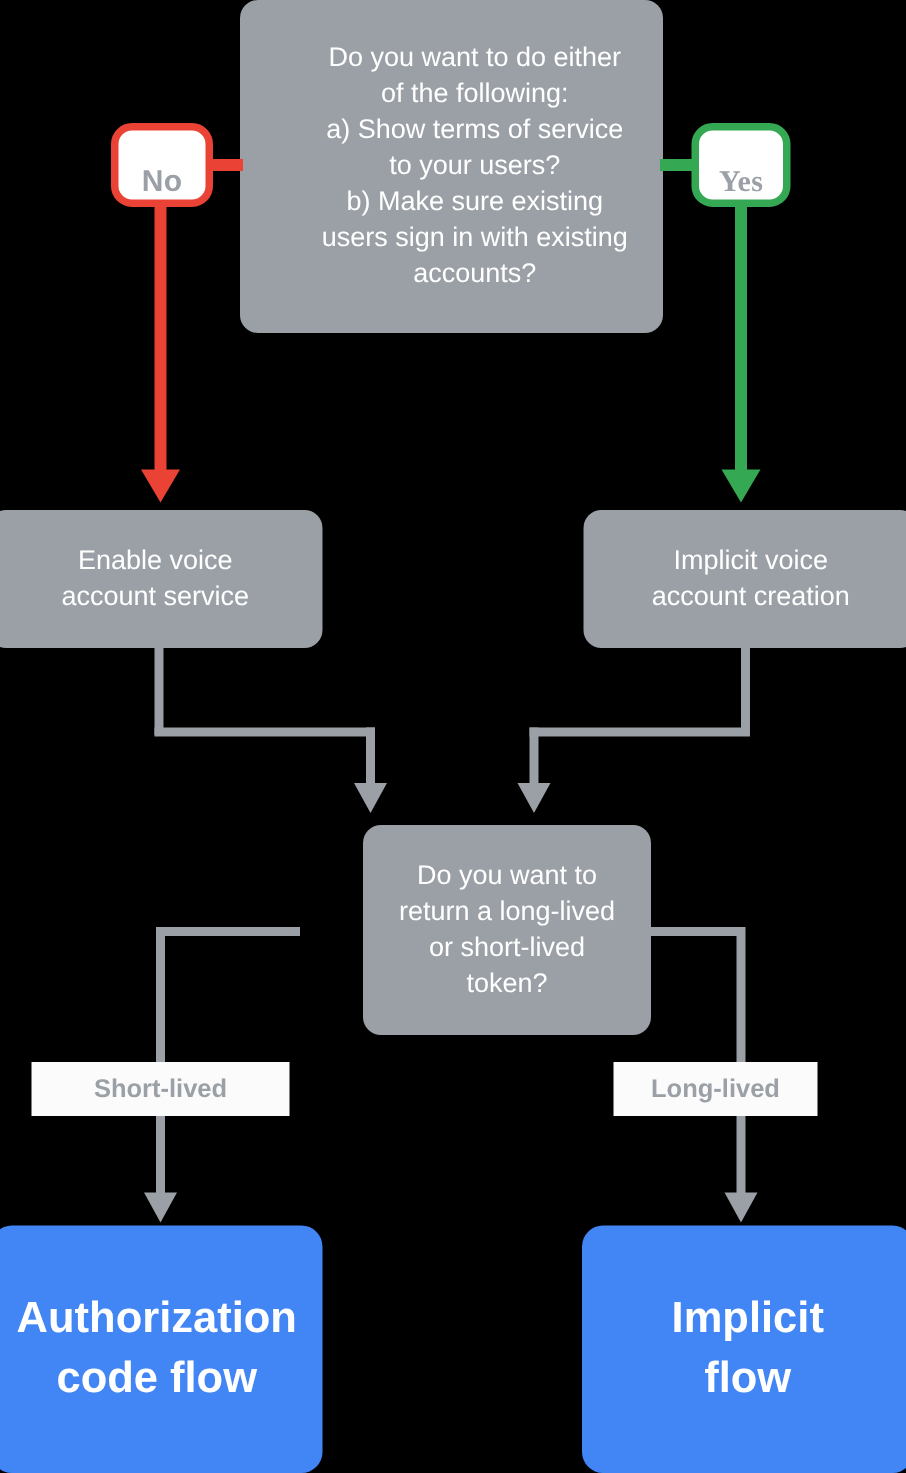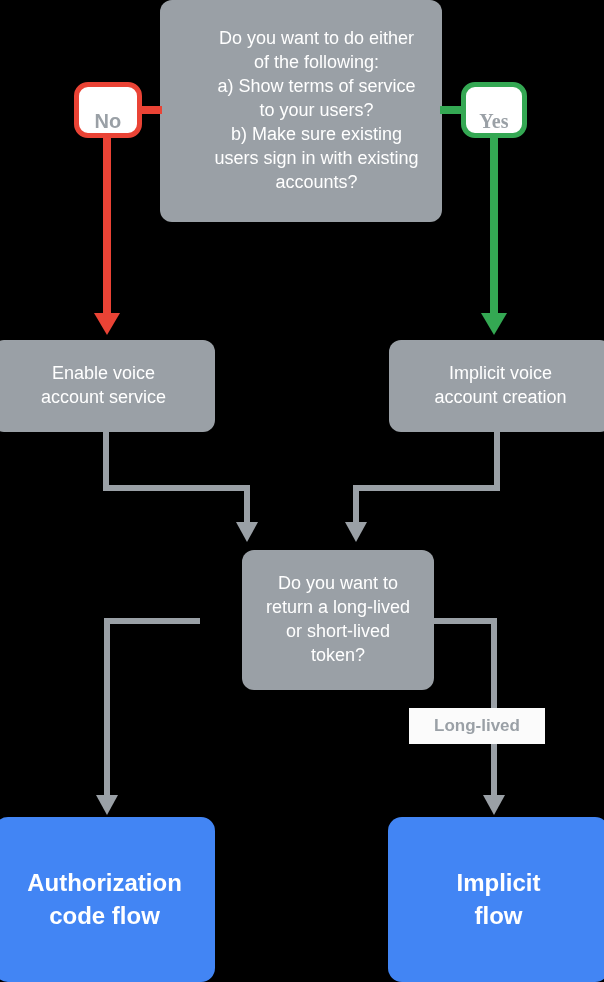--- a/index.html
+++ b/index.html
@@ -47,21 +47,21 @@
     color: #ffffff;
   }
 
   
   .node.blue {
     background: #4285f4;
     color: #ffffff;
     border-radius: 14px;
   }
   .node.blue .node-text {
-    font-size: 24px;
+    font-size: 29px;
     font-weight: 700;
     color: #ffffff;
     line-height: 1.35;
   }
 
   
   .badge {
     position: absolute;
     box-sizing: border-box;
     display: flex;
@@ -176,20 +176,23 @@
     <span class="node-text">Do you want to
 return a long-lived
 or short-lived
 token?</span>
   </div>
 
   <div class="line gray-stroke" style="left:104px; top:618px; width:96px; height:6px;"></div>
   <div class="line gray-stroke" style="left:104px; top:618px; width:6px; height:180px;"></div>
   <div class="arrow small-down" style="left:96px; top:795px; border-top:20px solid #9aa0a6;"></div>
 
+  <div class="edge-label" style="left:21px; top:708px; width:172px; height:36px;">
+    <span class="edge-label-text">Short-lived</span>
+  </div>
 
   <div class="line gray-stroke" style="left:400px; top:618px; width:96px; height:6px;"></div>
   <div class="line gray-stroke" style="left:491px; top:618px; width:6px; height:180px;"></div>
   <div class="arrow small-down" style="left:483px; top:795px; border-top:20px solid #9aa0a6;"></div>
 
   <div class="edge-label" style="left:409px; top:708px; width:136px; height:36px;">
     <span class="edge-label-text">Long-lived</span>
   </div>
 
   <div class="node blue" style="left:-6px; top:817px; width:221px; height:165px;">

